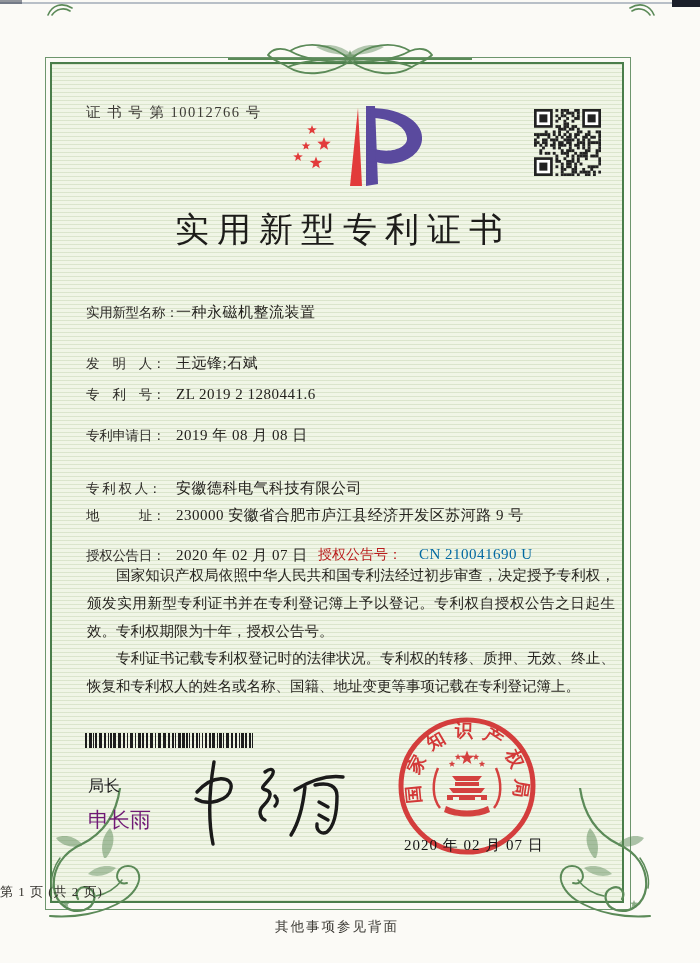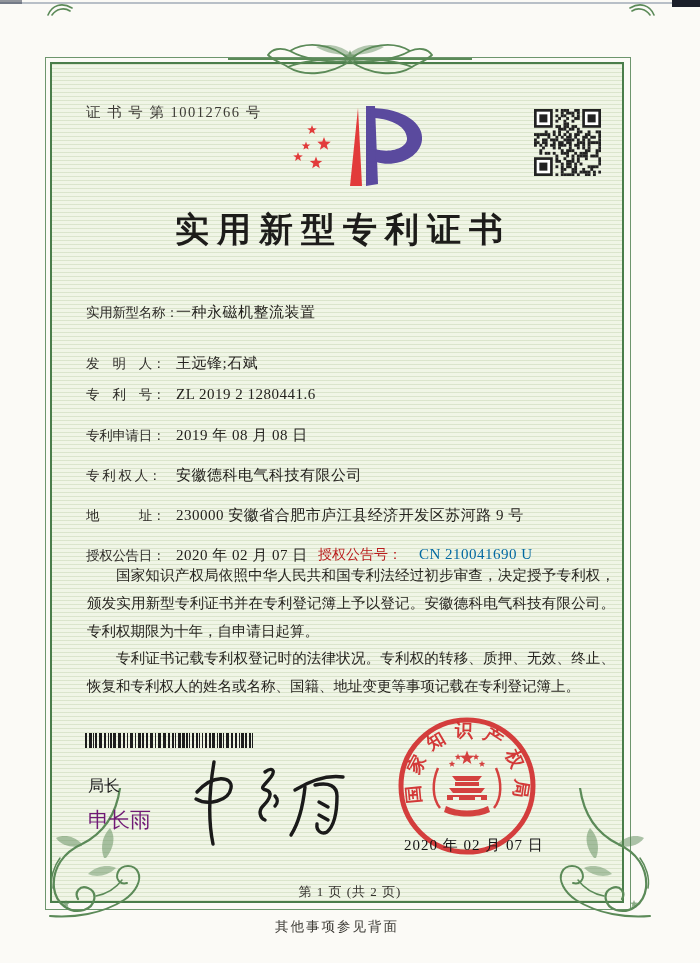--- a/index.html
+++ b/index.html
@@ -18,38 +18,38 @@
   .frame-inner{
     position:absolute;left:50px;top:62px;width:570px;height:837px;
     border:2px solid #4a7d4a;
     background-color:#f0f5e6;
     background-image:repeating-linear-gradient(180deg, rgba(140,170,110,.22) 0 1px, rgba(255,255,255,0) 1px 4px);
   }
   svg{display:block;}
   .abs{position:absolute;}
 
   .cert-no{left:86px;top:103px;font-size:14.5px;letter-spacing:1.5px;color:#3c3a35;}
-  .title{left:0;top:207px;width:686px;text-align:center;font-size:34px;font-weight:bold;
+  .title{left:0;top:207px;width:686px;text-align:center;font-size:34px;font-weight:normal;
          letter-spacing:8px;color:#1d1c1a;}
   .field-row{position:absolute;left:86px;width:534px;height:22px;font-size:15px;white-space:nowrap;margin-top:11px;}
   .field-label{display:inline-block;width:90px;font-size:13.5px;letter-spacing:-.3px;color:#2f2d29;vertical-align:baseline;}
   .field-value{font-size:15px;color:#24221e;letter-spacing:.5px;}
   .field-label2{position:absolute;left:232px;font-size:14px;color:#b91c1c;}
   .field-value2{position:absolute;left:333px;font-size:15px;color:#0369a1;letter-spacing:.5px;}
 
   .legal{left:87px;top:562px;width:528px;font-size:14.5px;line-height:1.92;
          text-align:justify;color:#26241f;}
   .legal p{margin:0;text-indent:2em;}
 
   .director-title{left:88px;top:776px;font-size:16px;font-family:"Liberation Sans","DejaVu Sans",sans-serif;color:#1c1c1c;}
   .director-name{left:88px;top:806px;font-size:21px;font-family:"Liberation Sans","DejaVu Sans",sans-serif;color:#701a75;}
 
   .seal-date{left:404px;top:836px;font-size:15px;color:#141414;letter-spacing:1px;white-space:nowrap;}
 
-  .page-footer{left:0;top:883px;width:700px;text-align:center;font-size:13px;color:#33312c;letter-spacing:1px;}
+  .page-footer{left:0;top:883px;width:700px;font-size:13px;color:#33312c;letter-spacing:1px;}
   .back-note{left:7px;top:918px;width:660px;text-align:center;font-size:13.5px;color:#3a3833;letter-spacing:2px;}
 </style>
 </head>
 <body>
 
 <div class="scan-top-line"></div>
 <div class="scan-corner-dark-l"></div>
 <div class="scan-corner-dark-r"></div>
 
 <div class="frame-outer"></div>
@@ -331,34 +331,34 @@
 </div>
 <div class="field-row" style="top:343px;">
   <span class="field-label">发　明　人：</span><span class="field-value">王远锋;石斌</span>
 </div>
 <div class="field-row" style="top:375px;">
   <span class="field-label">专　利　号：</span><span class="field-value">ZL 2019 2 1280441.6</span>
 </div>
 <div class="field-row" style="top:415px;">
   <span class="field-label">专利申请日：</span><span class="field-value">2019 年 08 月 08 日</span>
 </div>
-<div class="field-row" style="top:455px;">
+<div class="field-row" style="top:468px;">
   <span class="field-label">专 利 权 人：</span><span class="field-value">安徽德科电气科技有限公司</span>
 </div>
 <div class="field-row" style="top:495px;">
   <span class="field-label">地　　　址：</span><span class="field-value">230000  安徽省合肥市庐江县经济开发区苏河路 9 号</span>
 </div>
 <div class="field-row" style="top:535px;">
   <span class="field-label">授权公告日：</span><span class="field-value">2020 年 02 月 07 日</span>
   <span class="field-label2">授权公告号：</span>
   <span class="field-value2">CN 210041690 U</span>
 </div>
 
 <div class="abs legal">
-  <p>国家知识产权局依照中华人民共和国专利法经过初步审查，决定授予专利权，颁发实用新型专利证书并在专利登记簿上予以登记。安徽德科电气科技有限公司。专利权期限为十年，自申请日起算。</p>
+  <p>国家知识产权局依照中华人民共和国专利法经过初步审查，决定授予专利权，颁发实用新型专利证书并在专利登记簿上予以登记。专利权自授权公告之日起生效。专利权期限为十年，授权公告号。</p>
   <p>专利证书记载专利权登记时的法律状况。专利权的转移、质押、无效、终止、恢复和专利权人的姓名或名称、国籍、地址变更等事项记载在专利登记簿上。</p>
 </div>
 
 <svg class="abs" id="barcode" style="left:85px;top:733px;" width="172" height="15" viewBox="0 0 172 15">
     <rect x="0" y="0" width="2" height="15" fill="#1d1d1d"></rect>
     <rect x="4" y="0" width="3" height="15" fill="#1d1d1d"></rect>
     <rect x="8" y="0" width="1" height="15" fill="#1d1d1d"></rect>
     <rect x="10" y="0" width="2" height="15" fill="#1d1d1d"></rect>
     <rect x="14" y="0" width="3" height="15" fill="#1d1d1d"></rect>
     <rect x="19" y="0" width="2" height="15" fill="#1d1d1d"></rect>

